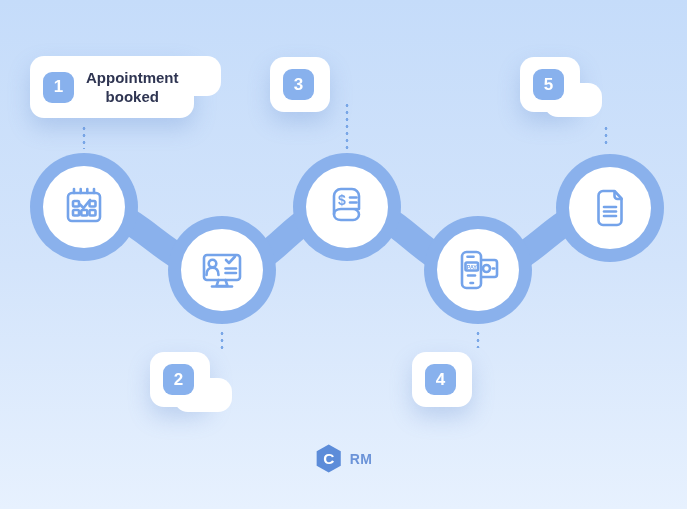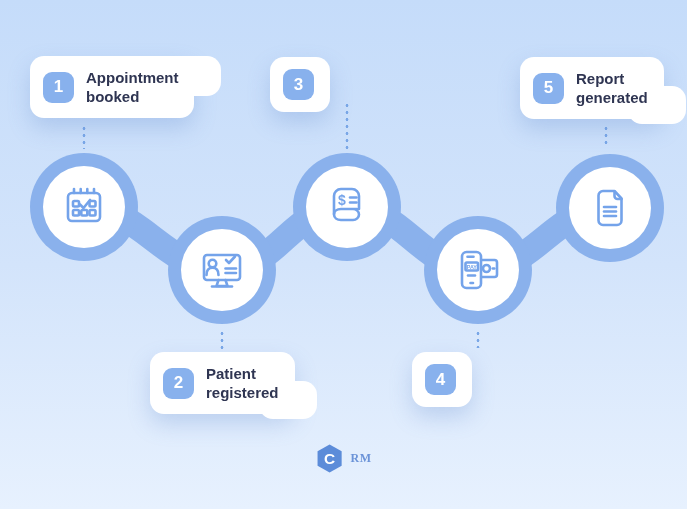--- a/index.html
+++ b/index.html
@@ -19,21 +19,21 @@
   .ic { stroke:#74a3ea; stroke-width:2.6; fill:none; stroke-linecap:round; stroke-linejoin:round; }
   .ic-text { fill:#74a3ea; font-family:"Liberation Sans",sans-serif; font-weight:bold; }
 
   
   .card { position:absolute; background:#ffffff; border-radius:14px;
           box-shadow:0 10px 22px rgba(98,135,205,.28);
           display:flex; align-items:center; gap:12px; padding:12px 16px 12px 13px; z-index:3; }
   .card-badge { width:31px; height:31px; border-radius:9px; background:#88b1ed;
           color:#ffffff; font-weight:bold; font-size:17px;
           display:flex; align-items:center; justify-content:center; flex:0 0 auto; }
-  .card-label { font-weight:bold; font-size:15px; line-height:19px; color:#2f3552; white-space:pre-line; }
+  .card-label { font-weight:bold; font-size:15px; line-height:19px; color:#2f3552; white-space:pre-line;text-align:center; }
   .card.step-top::after { content:""; position:absolute; top:0; right:-27px; width:58px; height:64%;
           background:#ffffff; border-radius:14px; z-index:-1; }
   .card.step-bottom::after { content:""; position:absolute; bottom:-5px; right:-22px; width:58px; height:62%;
           background:#ffffff; border-radius:14px; z-index:-1; }
 
   .card-1 { left:30px;  top:56px; }
   .card-2 { left:150px; top:352px; }
   .card-3 { left:270px; top:57px; }
   .card-4 { left:412px; top:352px; }
   .card-5 { left:520px; top:57px; }
@@ -52,21 +52,21 @@
   .d2 { left:220px; top:330px; height:20px; }
   .d3 { left:345px; top:102px; height:50px; }
   .d4 { left:476px; top:330px; height:18px; }
   .d5 { left:604px; top:125px; height:22px; }
 
   
   .logo { position:absolute; left:50%; top:444px; transform:translateX(-50%);
           display:flex; align-items:center; gap:8px; z-index:3; }
   .logo-word { display:flex; align-items:baseline; color:#6b93d8; font-weight:bold; letter-spacing:.4px; }
   .logo-primary { font-size:23px; }
-  .logo-secondary { font-size:12px;font-family:Liberation Serif, serif; }
+  .logo-secondary { font-size:14px; }
 </style>
 </head>
 <body>
 
 <div class="canvas">
 
   <svg class="connector-svg" width="687" height="509" viewBox="0 0 687 509">
     <path d="M 84 207 C 140 207 166 270 222 270 C 278 270 291 207 347 207 C 403 207 422 270 478 270 C 534 270 554 208 610 208" fill="none" stroke="#8ab1ec" stroke-width="26" stroke-linecap="round"></path>
   </svg>
 
@@ -156,36 +156,32 @@
   </div>
 
   <div class="card card-1 step-top">
     <div class="card-badge">1</div>
     <div class="card-label">Appointment
 booked</div>
   </div>
 
   <div class="card card-2 step-bottom">
     <div class="card-badge">2</div>
-    <div class="card-label">Patient
-registered</div>
   </div>
 
   <div class="card card-3">
     <div class="card-badge">3</div>
   </div>
 
   <div class="card card-4">
     <div class="card-badge">4</div>
   </div>
 
   <div class="card card-5 step-bottom">
     <div class="card-badge">5</div>
-    <div class="card-label">Report
-generated</div>
   </div>
 
   <div class="dots d1"></div>
   <div class="dots d2"></div>
   <div class="dots d3"></div>
   <div class="dots d4"></div>
   <div class="dots d5"></div>
 
   <div class="logo">
     <svg width="27" height="29" viewBox="0 0 28 30">

